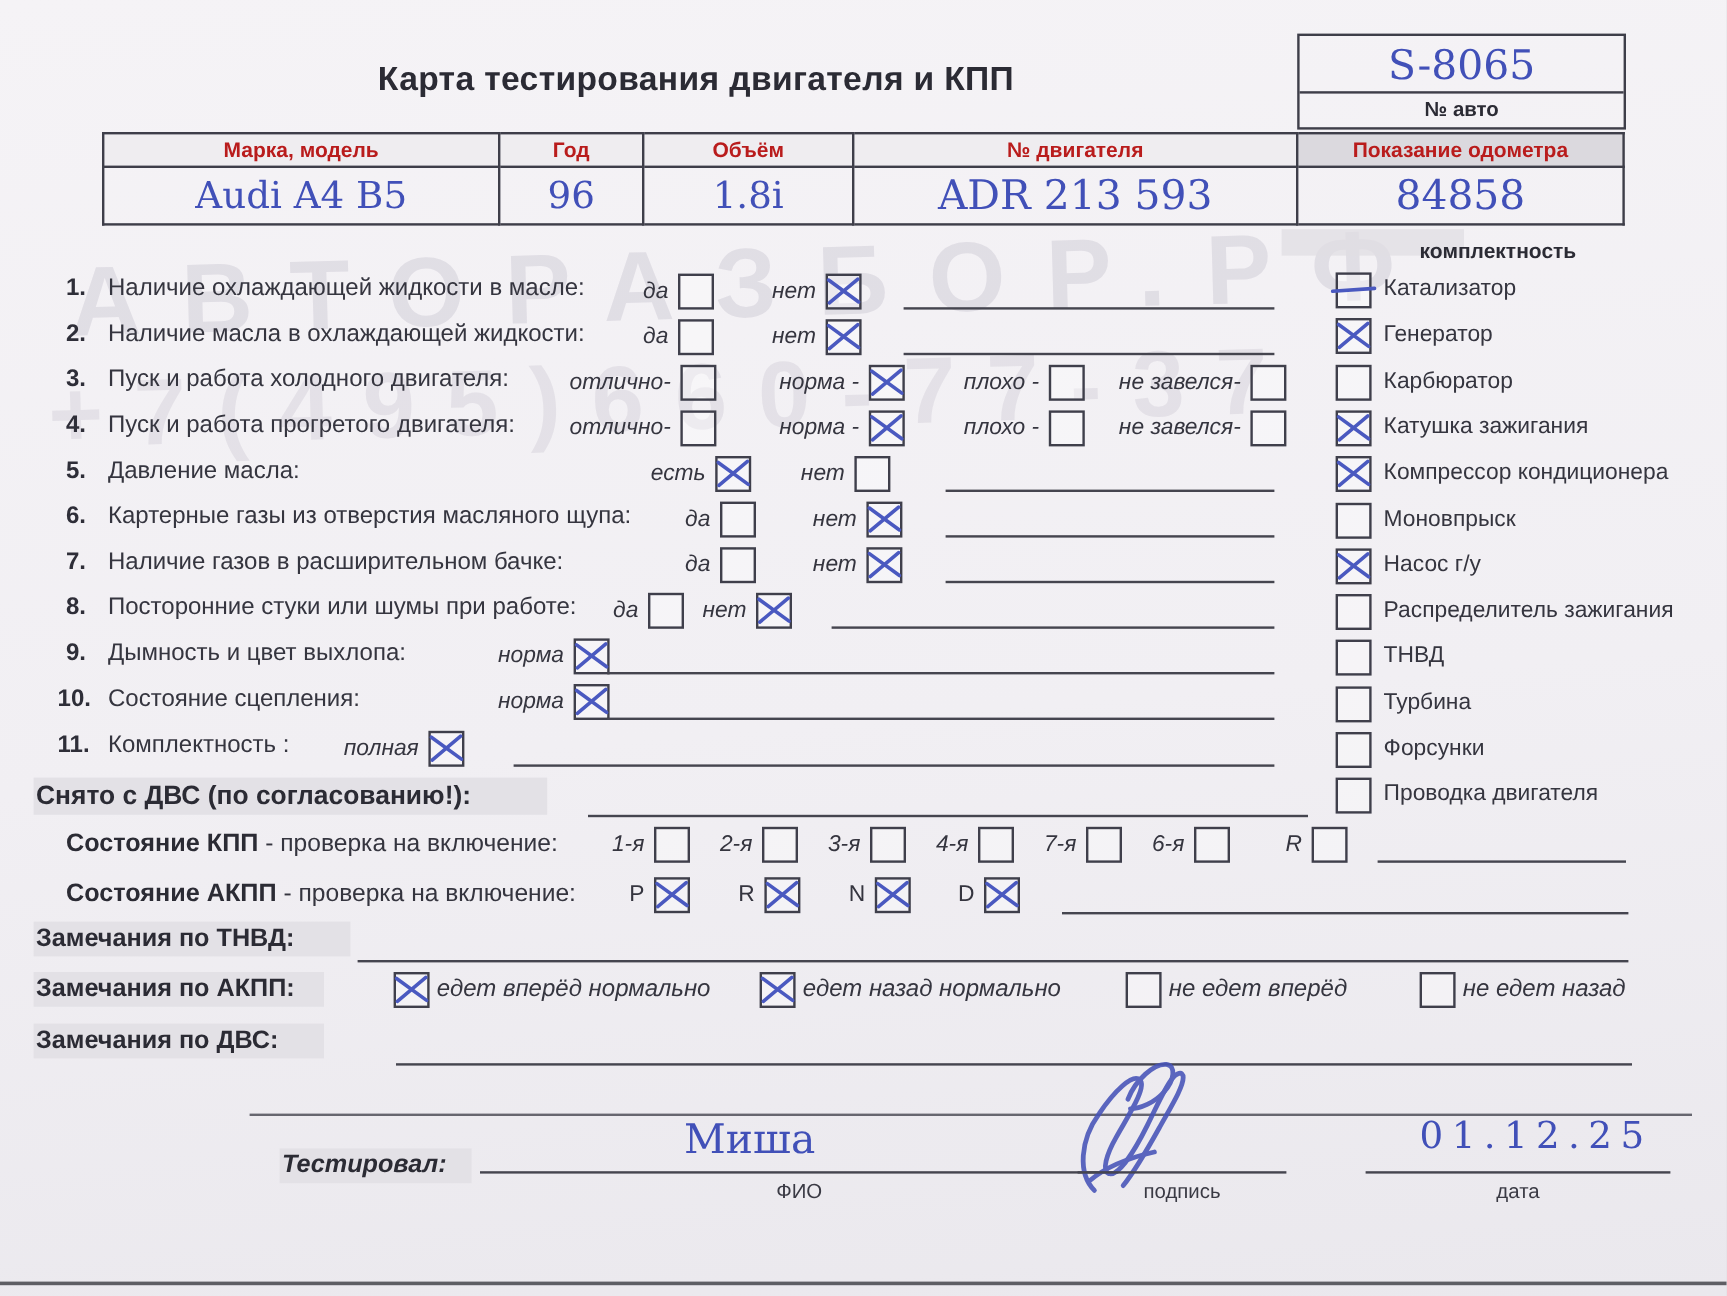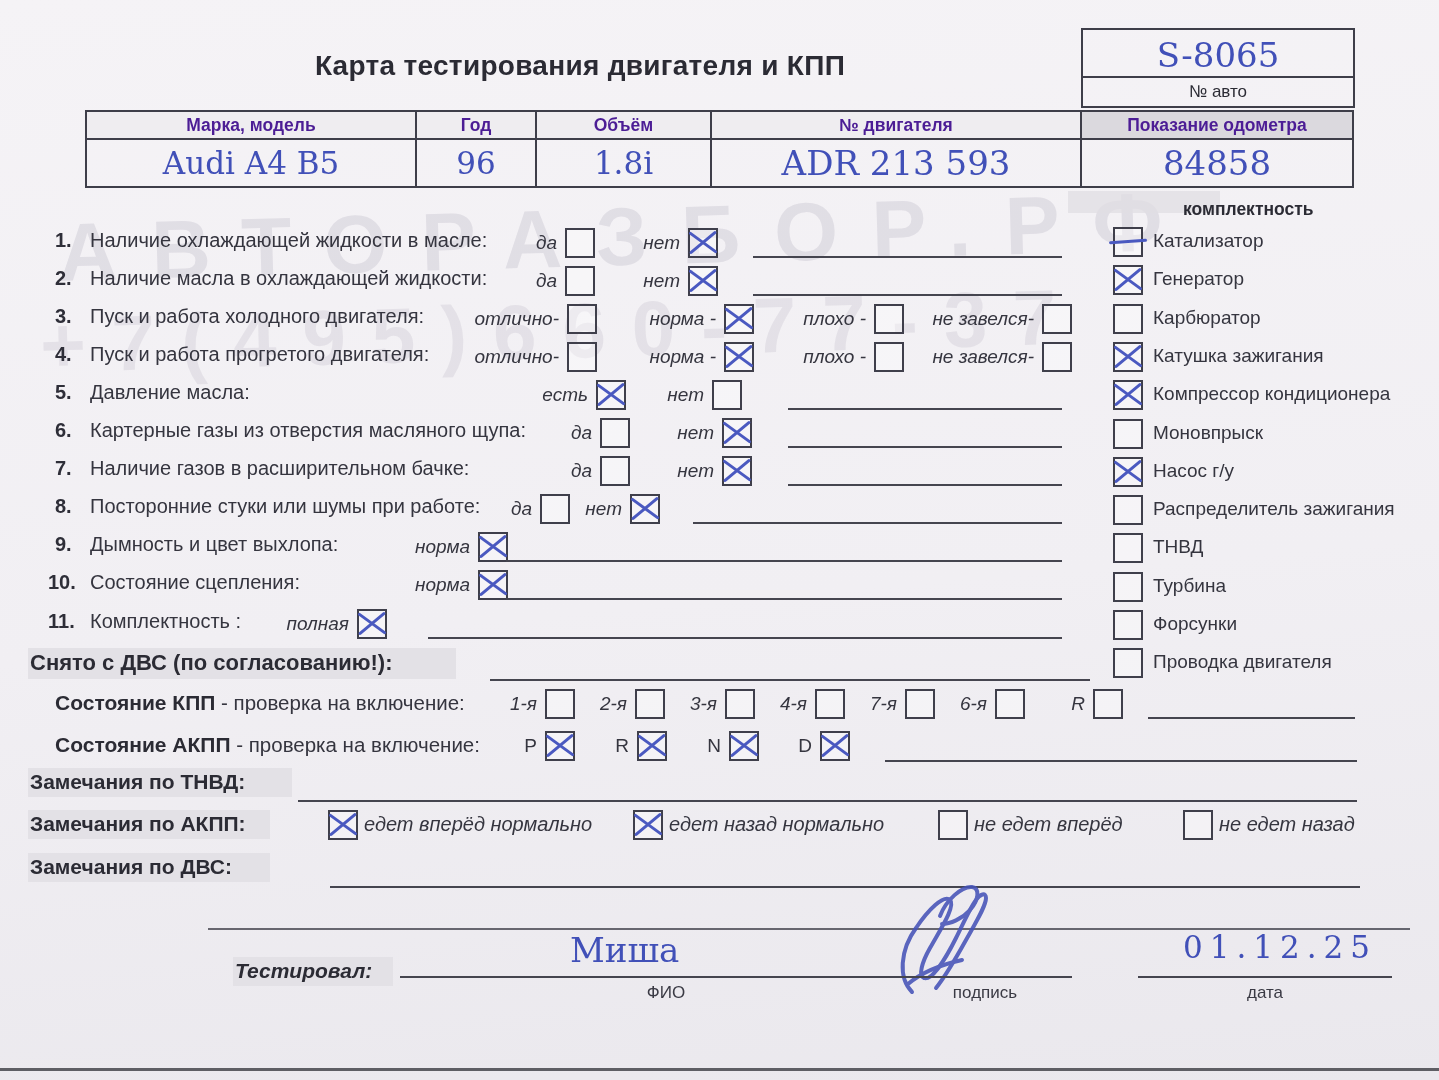--- a/index.html
+++ b/index.html
@@ -8,27 +8,27 @@
     background:linear-gradient(175deg,#f5f3f6 0%,#f1eff3 55%,#eae8ed 100%);}
   .abs{position:absolute;}
   
   .wm{position:absolute;font-weight:bold;white-space:nowrap;transform:rotate(-1.6deg);pointer-events:none;}
   .wm1{left:58px;top:190px;font-size:82px;letter-spacing:34px;color:rgba(122,115,138,0.15);}
   .wm2{left:40px;top:286px;font-size:78px;letter-spacing:26px;color:rgba(122,115,138,0.12);}
   
   .title{left:230px;top:50px;width:700px;text-align:center;font-size:28px;font-weight:bold;color:#2b2b34;letter-spacing:.3px;}
   .autobox{left:1081px;top:28px;width:270px;height:76px;border:2px solid #3e3e49;}
   .autoval{height:46px;line-height:50px;text-align:center;font-size:34px;}
-  .autolab{border-top:2px solid #3e3e49;height:26px;line-height:27px;text-align:center;font-weight:normal;font-size:17px;color:#2b2b34;}
+  .autolab{border-top:2px solid #3e3e49;height:26px;line-height:27px;text-align:center;font-weight:bold;font-size:17px;color:#2b2b34;}
   
   .hand{font-family:"DejaVu Serif",serif;color:#4150b8;white-space:nowrap;}
   
   table.veh{position:absolute;left:85px;top:110px;width:1267px;border-collapse:collapse;table-layout:fixed;}
   table.veh th,table.veh td{border:2px solid #3e3e49;padding:0;}
-  table.veh th{height:26px;font-size:17.5px;color:#4c1d95;background:#efedf0;}
+  table.veh th{height:26px;font-size:17.5px;color:#b91c1c;background:#efedf0;}
   table.veh th.shade{background:#dbd9de;}
   table.veh td{height:46px;text-align:center;vertical-align:middle;}
   .v-hand{font-size:31px;} .v-big{font-size:34px;}
   td.alft{text-align:left;padding-left:14px;}
   
   .cb{position:absolute;width:26px;height:26px;border:2px solid #3f3f4b;background:rgba(255,255,255,.35);}
   .xm{position:absolute;left:0;top:0;width:100%;height:100%;}
   .xm::before,.xm::after{content:"";position:absolute;left:-4px;right:-4px;top:11px;height:3px;background:#4a59c0;border-radius:2px;}
   .xm::before{transform:rotate(36deg);} .xm::after{transform:rotate(-40deg);}
   .dashm{position:absolute;left:-6px;top:11px;width:38px;height:3px;background:#4a59c0;border-radius:2px;transform:rotate(-4deg);}

